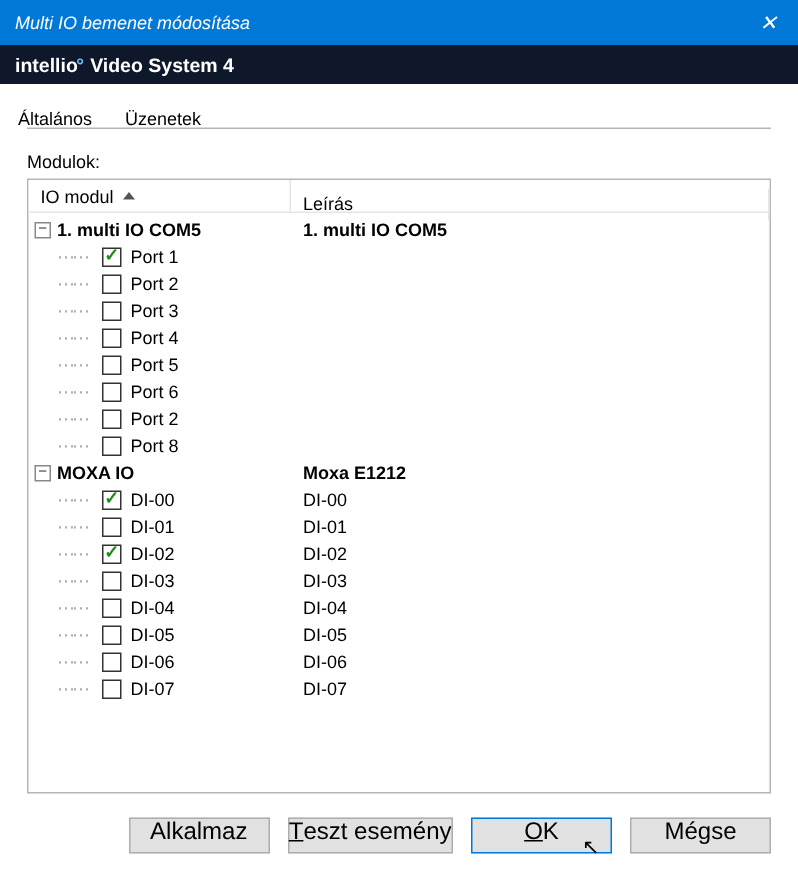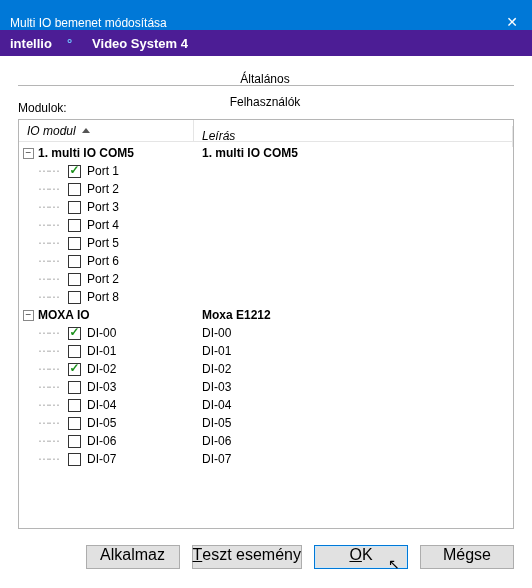--- a/index.html
+++ b/index.html
@@ -10,49 +10,48 @@
     background: #fff;
     width: 532px;
     height: 588px;
     overflow: hidden;
   }
   .titlebar {
     height: 30px;
     background: #0078d7;
     color: #fff;
     display: flex;
-    align-items: flex-end;
+    align-items: center;
     padding: 0 10px;
     justify-content: space-between;
+    font-style: italic;
   }
   .titlebar .title { font-size: 12px; }
   .titlebar .close {
     font-size: 14px;
     padding: 0 4px;
     cursor: default;
   }
   .brandbar {
-    background: #4c1d95;
+    background: #0f172a;
     color: #fff;
     height: 26px;
     display: flex;
     align-items: center;
     padding: 0 10px;
     font-size: 13px;
-    gap: 16px;
   }
   .brandbar .brand { font-weight: 600; }
   .brandbar .dot { color: #6ec1ff; font-weight: bold; margin-left: -1px; }
   .brandbar .rest { font-weight: 700; margin-left: 4px; }
   .tabs {
     display: flex;
-    align-items: center;
-    padding: 10px 18px 0 16px;
+    align-items: flex-start;
+    padding: 10px 18px 0 1px;
     height: 30px;
-    flex-direction: column;
   }
   .tab {
     padding: 4px 10px;
     border: 1px solid transparent;
     border-bottom: none;
     color: #000;
     cursor: default;
     position: relative;
     top: 1px;
     background: #fff;
@@ -86,21 +85,20 @@
     align-items: center;
     border-bottom: 1px solid #e5e5e5;
     background: #fff;
   }
   .grid-header .col {
     padding: 0 8px;
     height: 100%;
     display: flex;
     align-items: center;
     border-right: 1px solid #e5e5e5;
-    font-style: italic;
   }
   .grid-header .col.io { width: 175px; }
   .grid-header .col.desc { flex: 1; margin-top: 11px; }
   .sort-arrow {
     margin-left: 6px;
     width: 0; height: 0;
     border-left: 4px solid transparent;
     border-right: 4px solid transparent;
     border-bottom: 5px solid #555;
   }
@@ -202,21 +200,21 @@
 </div>
 
 <div class="brandbar">
   <span class="brand">intellio</span>
     <span class="dot">°</span>
   <span class="rest">Video System 4</span>
 </div>
 
 <div class="tabs">
   <div class="tab">Általános</div>
-  <div class="tab">Felhasználók</div>
+  <div class="tab">Üzenetek</div>
 </div>
 <div class="tabline"></div>
 
 <div class="body">
   <div class="modulok">Modulok:</div>
 
   <div class="grid">
     <div class="grid-header">
       <div class="col io">
         <span>IO modul</span>

